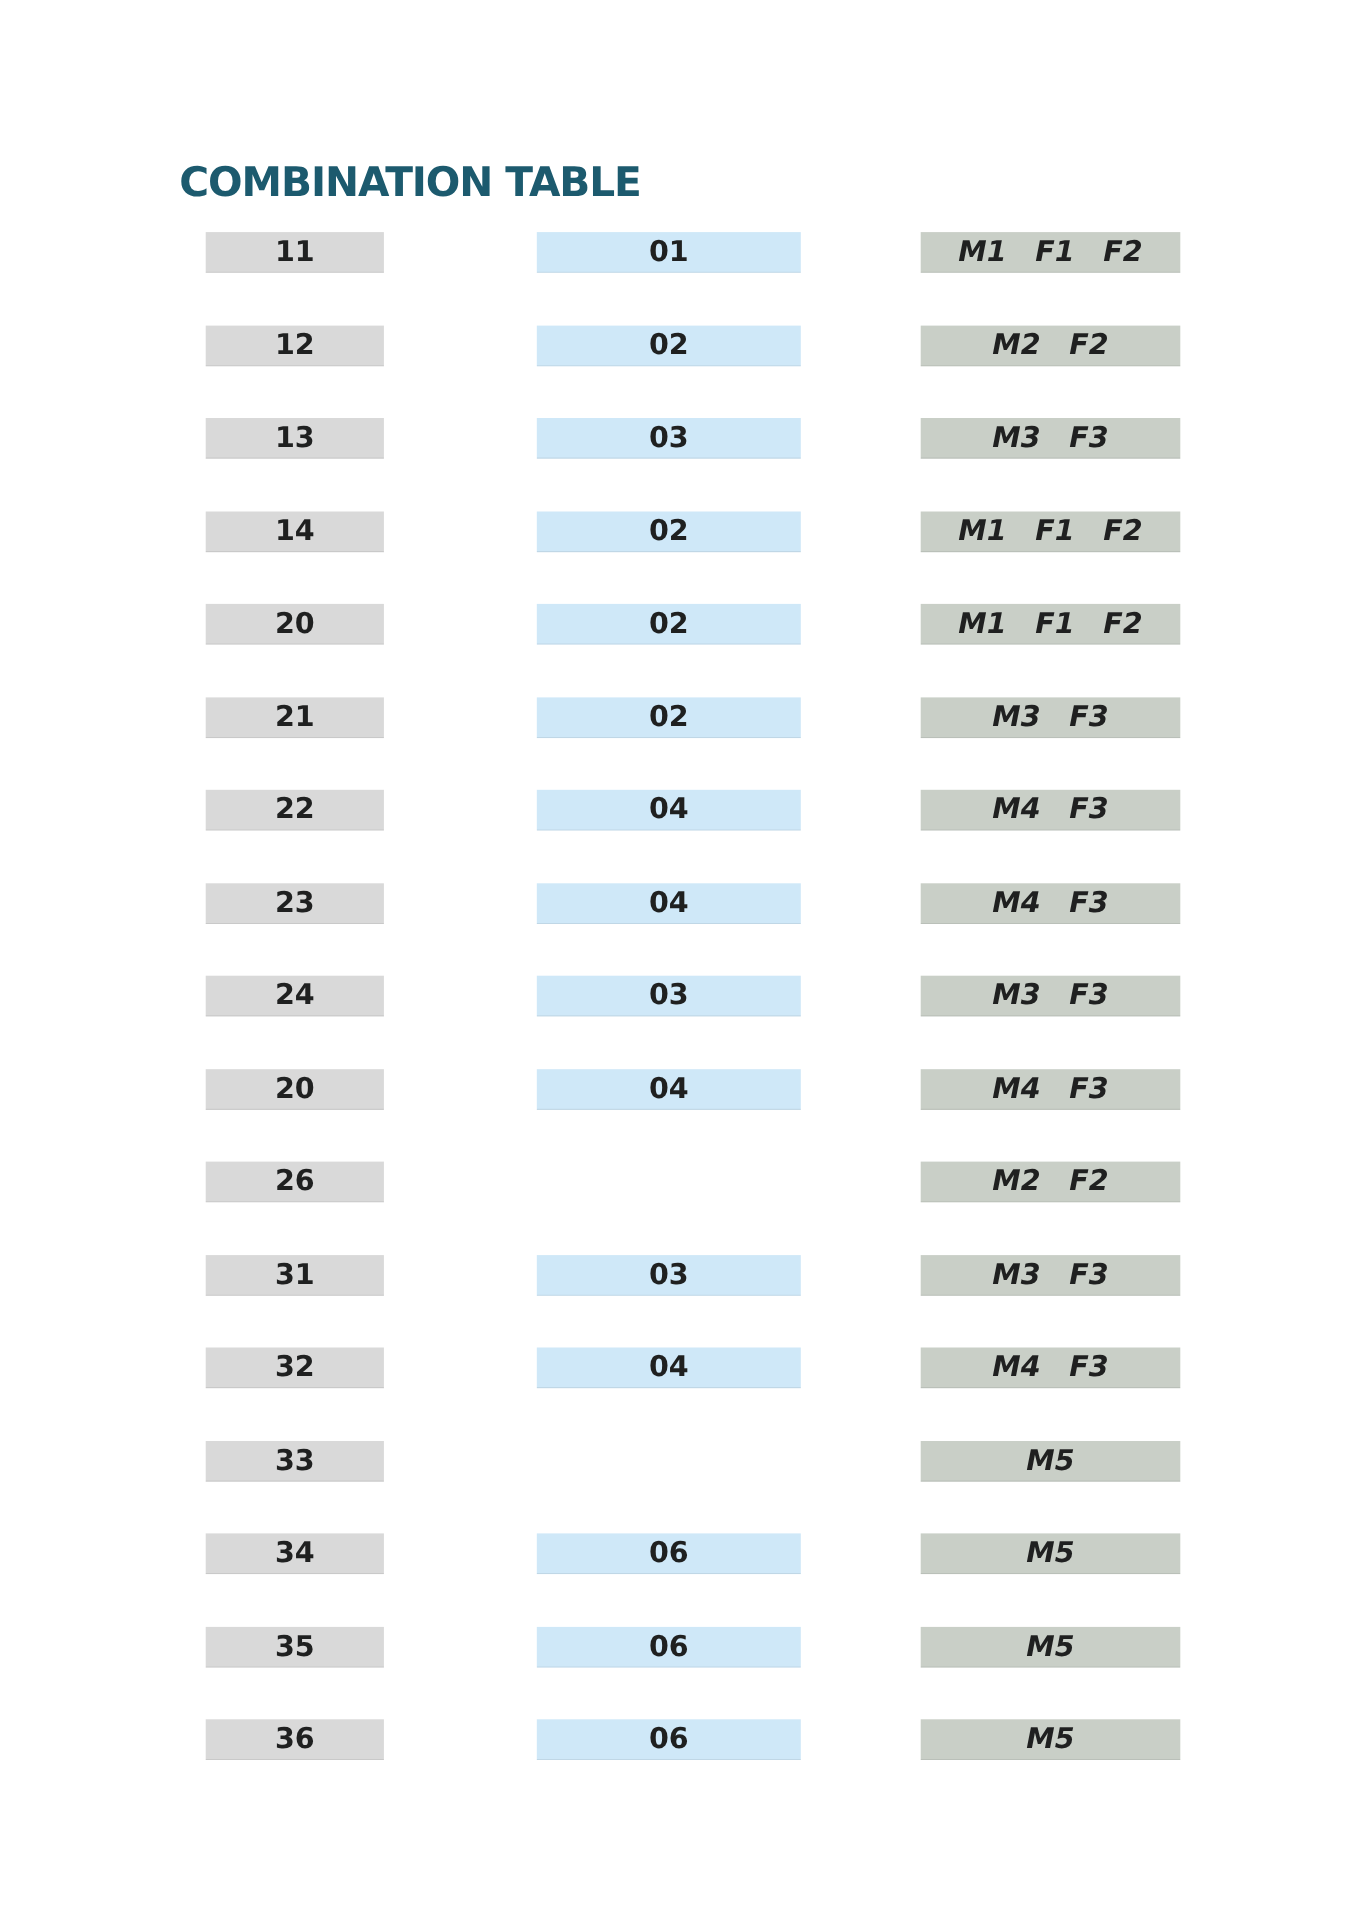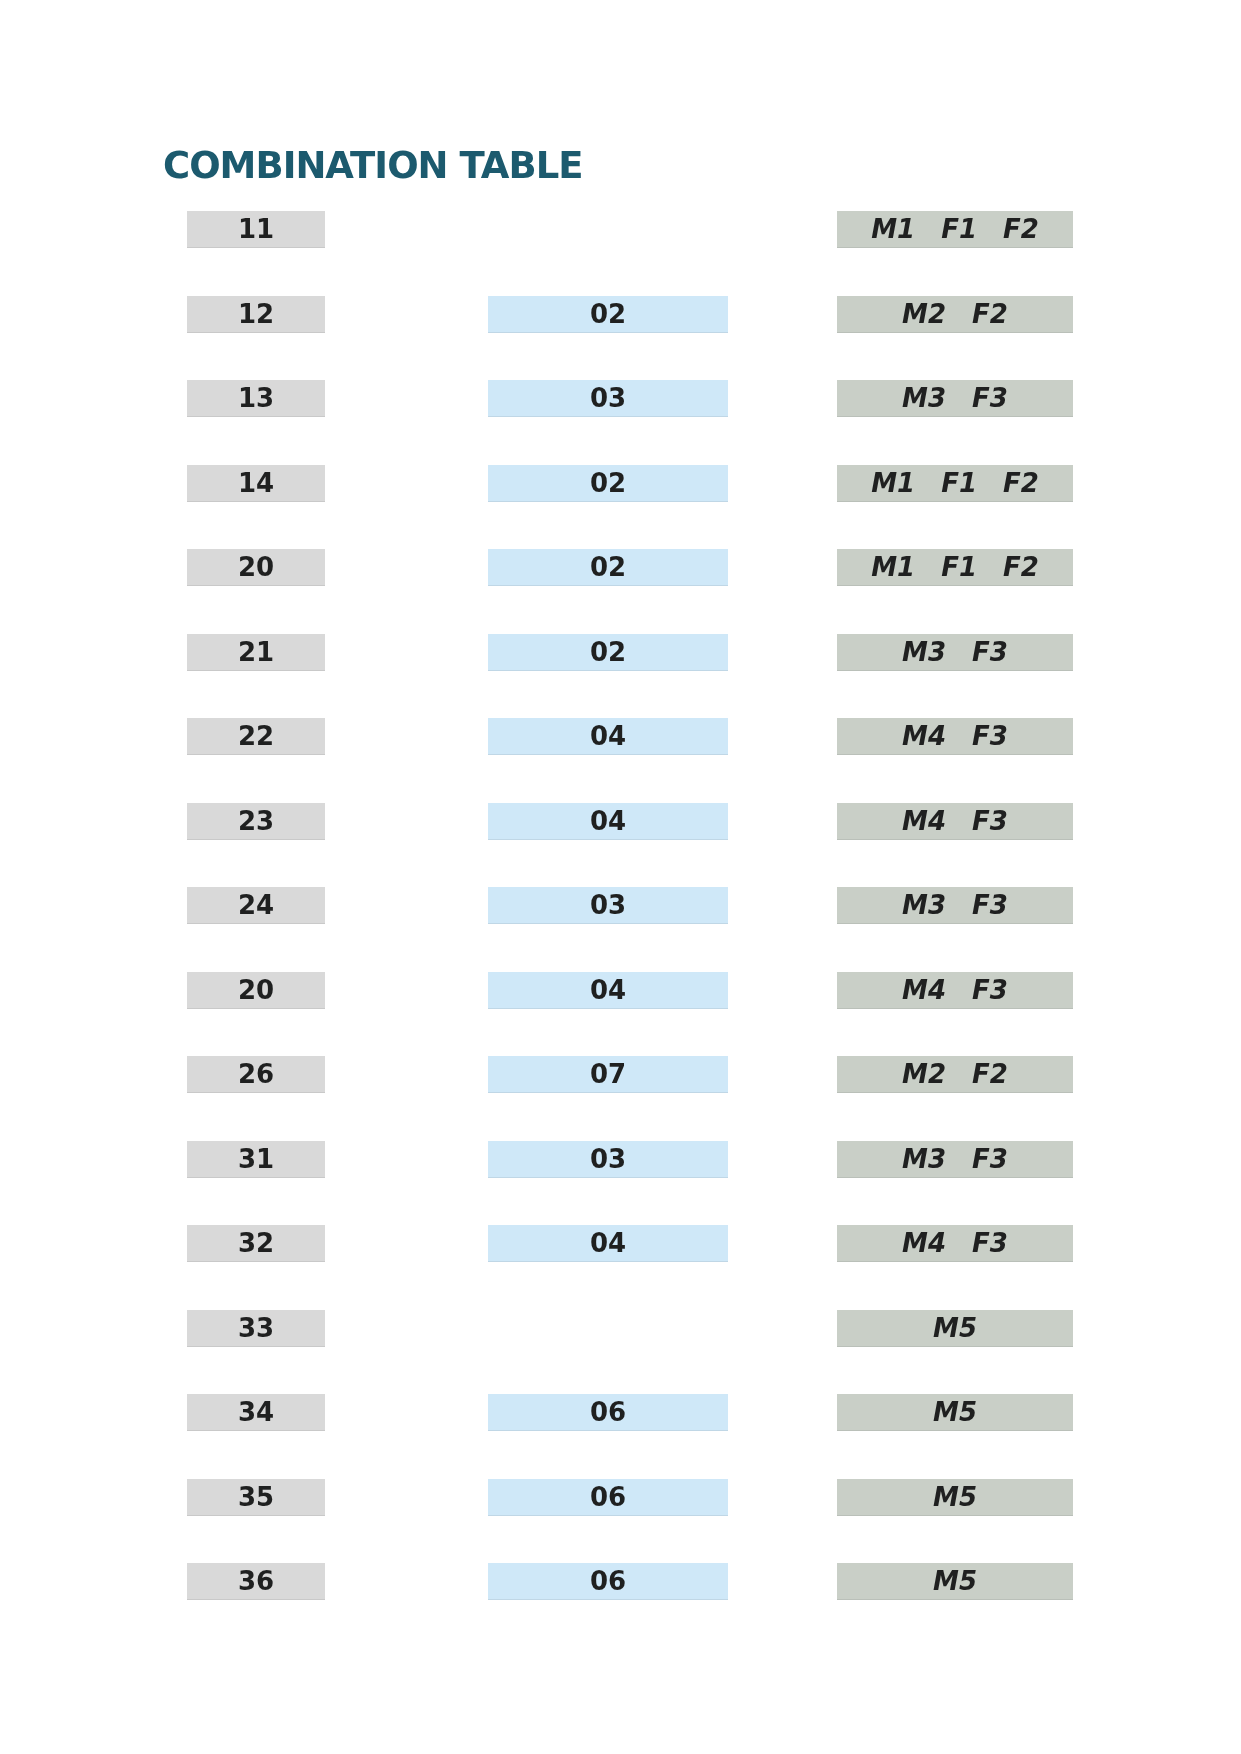--- a/index.html
+++ b/index.html
@@ -47,21 +47,21 @@
     align-items: center;
     justify-content: center;
     font-size: 26px;
     font-weight: 700;
     color: var(--text-color, #1f2020);
     border-bottom: 1px solid rgba(0,0,0,0.07);
     box-sizing: border-box;
   }
   .box.code {
     left: 187px;
-    width: 138px;
+    width: 162px;
     background: var(--code-box, #d9d9d9);
   }
   .box.qty {
     left: 488px;
     width: 240px;
     background: var(--qty-box, #cfe8f8);
   }
   .box.variant {
     left: 837px;
     width: 236px;
@@ -71,20 +71,21 @@
   }
 </style>
 </head>
 <body style="--page-bg: #ffffff; --title-color: #1c5a6e; --text-color: #1f2020; --code-box: #d9d9d9; --qty-box: #cfe8f8; --variant-box: #c9cfc7;">
 
 <h1 class="page-title">COMBINATION TABLE</h1>
 
 <div class="rows-wrap">
   <div class="row">
     <div class="box code">11</div>
+    <div class="box qty">01</div>
     <div class="box variant">
         <span>M1</span>
         <span>F1</span>
         <span>F2</span>
       </div>
   </div>
 
   <div class="row">
     <div class="box code">12</div>
     <div class="box qty">02</div>
@@ -163,21 +164,20 @@
     <div class="box code">20</div>
     <div class="box qty">04</div>
     <div class="box variant">
         <span>M4</span>
         <span>F3</span>
       </div>
   </div>
 
   <div class="row">
     <div class="box code">26</div>
-    <div class="box qty">07</div>
     <div class="box variant">
         <span>M2</span>
         <span>F2</span>
       </div>
   </div>
 
   <div class="row">
     <div class="box code">31</div>
     <div class="box qty">03</div>
     <div class="box variant">

